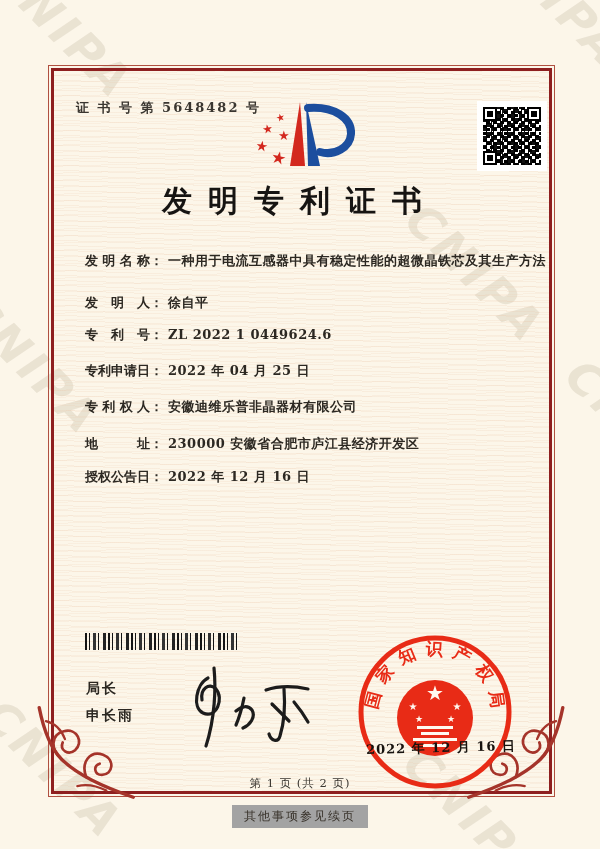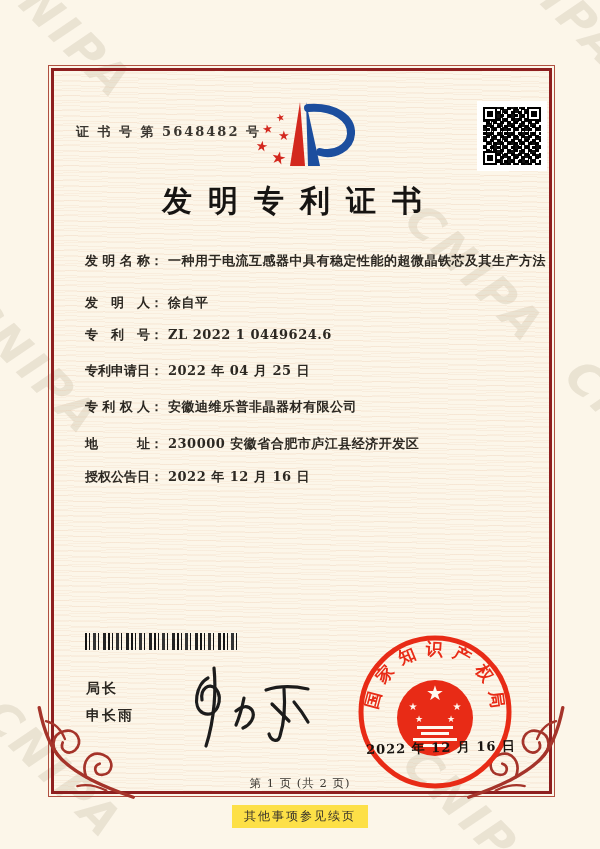--- a/index.html
+++ b/index.html
@@ -20,21 +20,21 @@
     border:1px solid #b05040;z-index:2;
   }
   .frame-inner{
     position:absolute;inset:2px;border:3px solid #8e1f1f;
     background:
       repeating-linear-gradient(2deg, rgba(236,199,170,0.20) 0 1px, transparent 1px 5px),
       repeating-linear-gradient(-1.5deg, rgba(236,199,170,0.16) 0 1px, transparent 1px 7px);
   }
   .cert-no{
     position:absolute;left:76px;top:99px;font-size:13px;font-weight:600;
-    letter-spacing:2px;color:#3a3630;z-index:5;margin-top:24px;
+    letter-spacing:2px;color:#3a3630;z-index:5;
   }
   .logo{position:absolute;left:230px;top:96px;width:140px;height:84px;z-index:4;}
   .qr-box{
     position:absolute;left:477px;top:101px;width:70px;height:70px;background:#fff;z-index:4;
   }
   .qr{
     position:absolute;left:6px;top:6px;width:58px;height:58px;background:#fff;
   }
   .qr-noise{
     position:absolute;inset:0;
@@ -79,21 +79,21 @@
     color:#17120e;letter-spacing:1px;transform:rotate(-1.5deg);white-space:nowrap;
   }
   .page-num{
     position:absolute;left:0;right:0;top:776px;text-align:center;z-index:5;
     font-size:11.5px;color:#3a3630;letter-spacing:1px;
   }
   .footer-note{
     position:absolute;left:0;right:0;top:805px;text-align:center;z-index:5;
   }
   .footer-note span{
-    display:inline-block;background:#fde047;padding:3px 12px;font-size:12px;
+    display:inline-block;background:#a3a3a3;padding:3px 12px;font-size:12px;
     color:#38322a;letter-spacing:2px;
   }
   .flourish{position:absolute;z-index:3;width:112px;height:112px;}
   .flourish.bl{left:28px;top:692px;}
   .flourish.br{left:462px;top:692px;transform:scaleX(-1);}
 </style>
 </head>
 <body>
 
 <div class="watermark" style="left:-24px;top:2px;">CNIPA</div>

